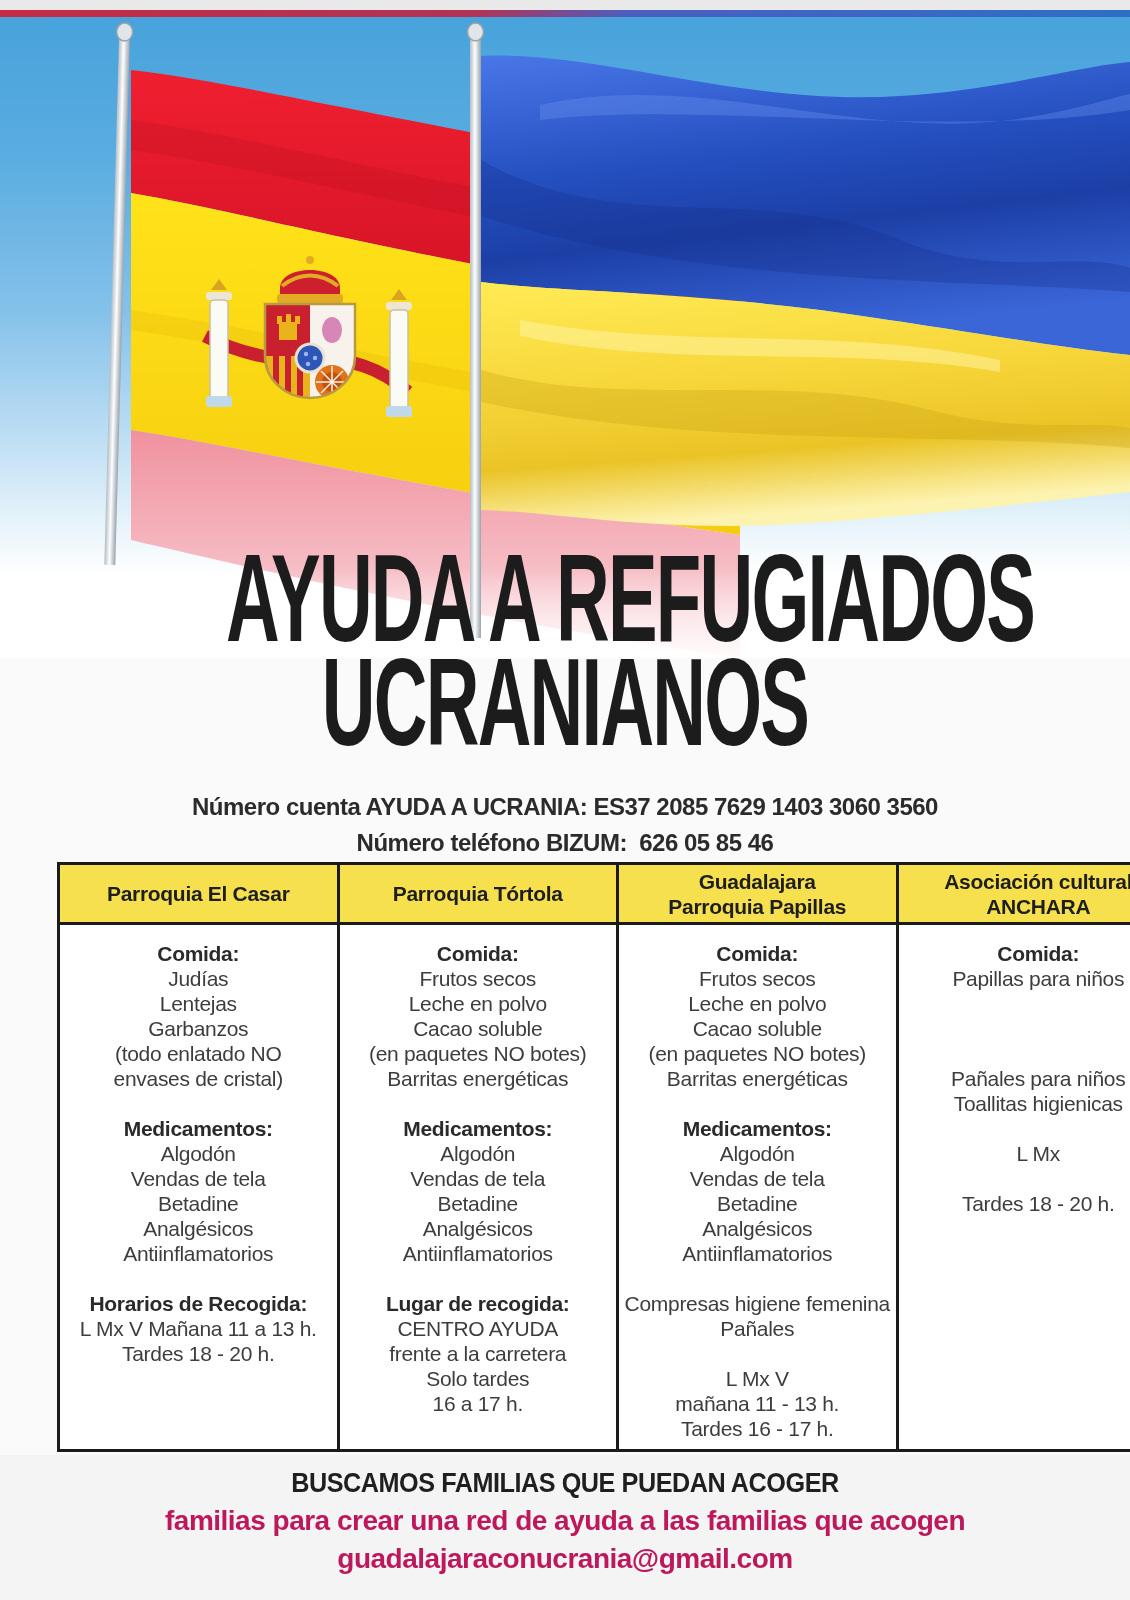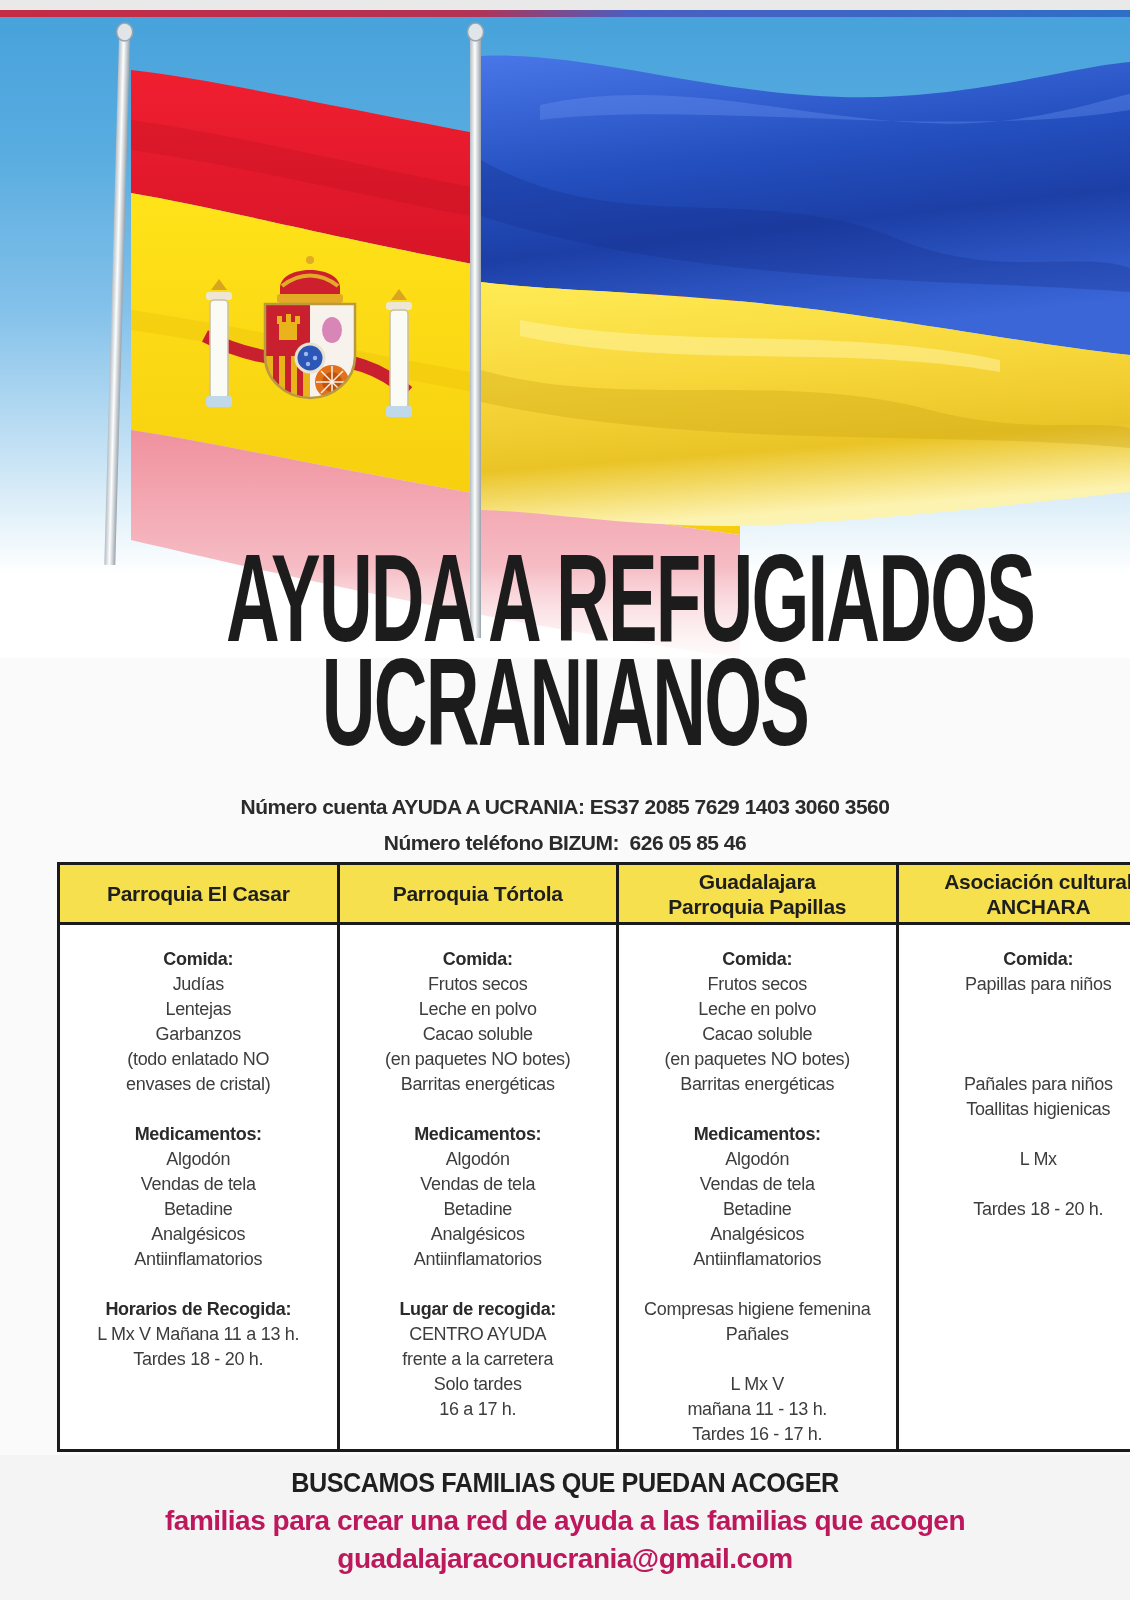--- a/index.html
+++ b/index.html
@@ -19,40 +19,40 @@
   
   .title{position:absolute;top:536px;left:0;width:100%;text-align:center;z-index:5;}
   .title-line{
     font-weight:bold;color:#1c1c1c;font-size:124px;line-height:104px;
     letter-spacing:-3px;white-space:nowrap;
     transform:scaleX(0.60);transform-origin:50% 50%;
   }
   
   .contact{position:absolute;top:784px;left:0;width:100%;text-align:center;z-index:5;}
   .contact-line{
-    font-weight:bold;color:#2b2b2b;font-size:21px;line-height:26px;
+    font-weight:bold;color:#2b2b2b;font-size:24px;line-height:26px;
     white-space:pre-wrap;letter-spacing:-0.5px;
   }
   .contact-line + .contact-line{margin-top:10px;}
   
   .dtable{
     position:absolute;left:57px;top:852px;width:1124px;
     border:3px solid #1b1b1b;background:#ffffff;box-sizing:border-box;z-index:4;
   }
   .thead{display:grid;grid-template-columns:repeat(4,1fr);background:#f6e04d;border-bottom:3px solid #1b1b1b;}
   .th{
     min-height:57px;display:flex;flex-direction:column;justify-content:center;align-items:center;
     text-align:center;font-weight:bold;font-size:21px;line-height:25px;color:#1e1e1e;
     border-right:3px solid #1b1b1b;padding:2px 4px;box-sizing:border-box;letter-spacing:-0.3px;
   }
   .th:last-child{border-right:none;}
   .tbody{display:grid;grid-template-columns:repeat(4,1fr);height:524px;}
   .td{
-    border-right:3px solid #1b1b1b;padding:22px 4px 0 4px;text-align:center;
-    font-size:18px;color:#3d3d3d;box-sizing:border-box;overflow:hidden;letter-spacing:-0.3px;
+    border-right:3px solid #1b1b1b;padding:16px 4px 0 4px;text-align:center;
+    font-size:21px;color:#3d3d3d;box-sizing:border-box;overflow:hidden;letter-spacing:-0.3px;
   }
   .td:last-child{border-right:none;}
   .line{line-height:25px;min-height:25px;}
   .line.bold{font-weight:bold;color:#2a2a2a;}
   
   .footer-bg{position:absolute;left:0;top:1445px;width:100%;height:155px;background:#f4f4f5;}
   .footer{position:absolute;top:1458px;left:0;width:100%;text-align:center;z-index:5;}
   .f1{
     font-weight:bold;color:#1f1f1f;font-size:28px;line-height:30px;white-space:nowrap;
     transform:scaleX(0.9);transform-origin:50% 50%;letter-spacing:-0.5px;

